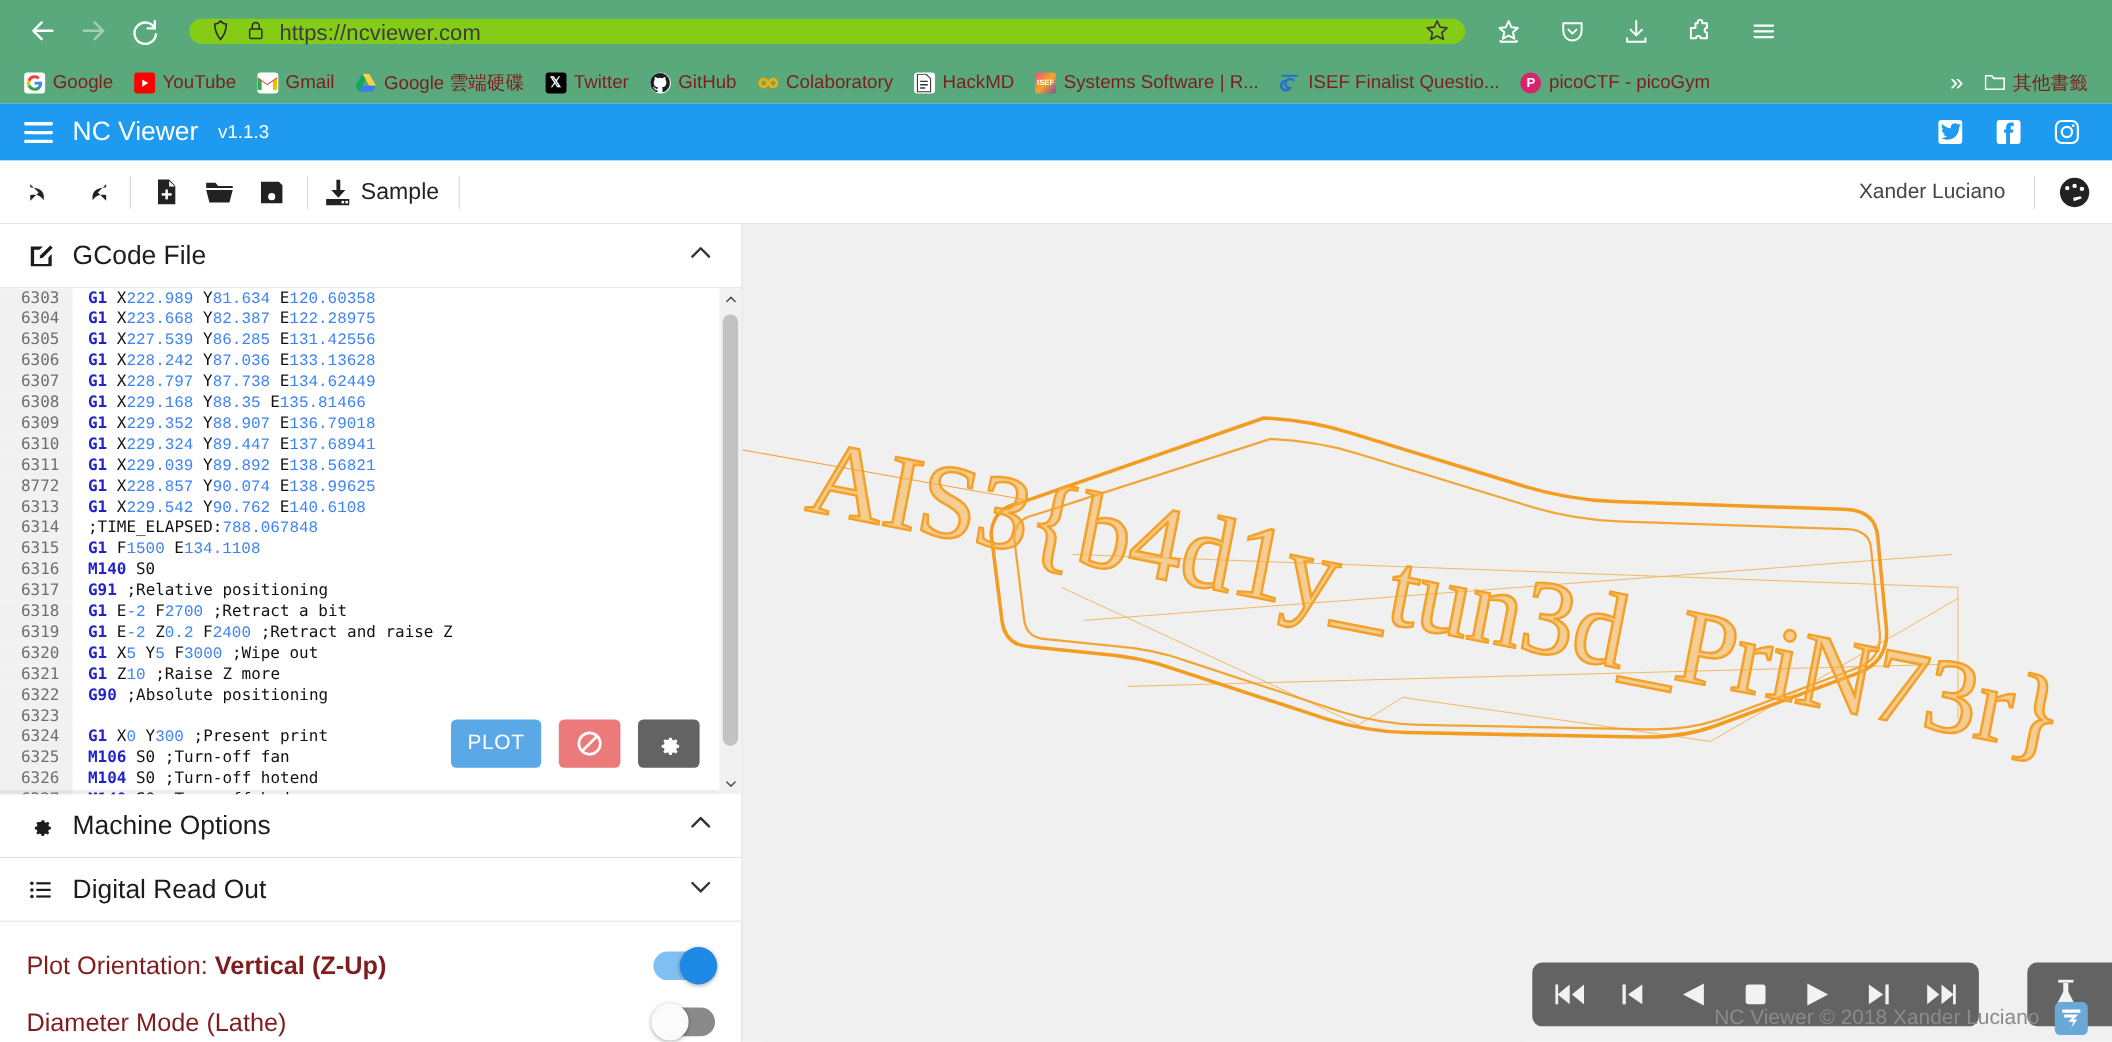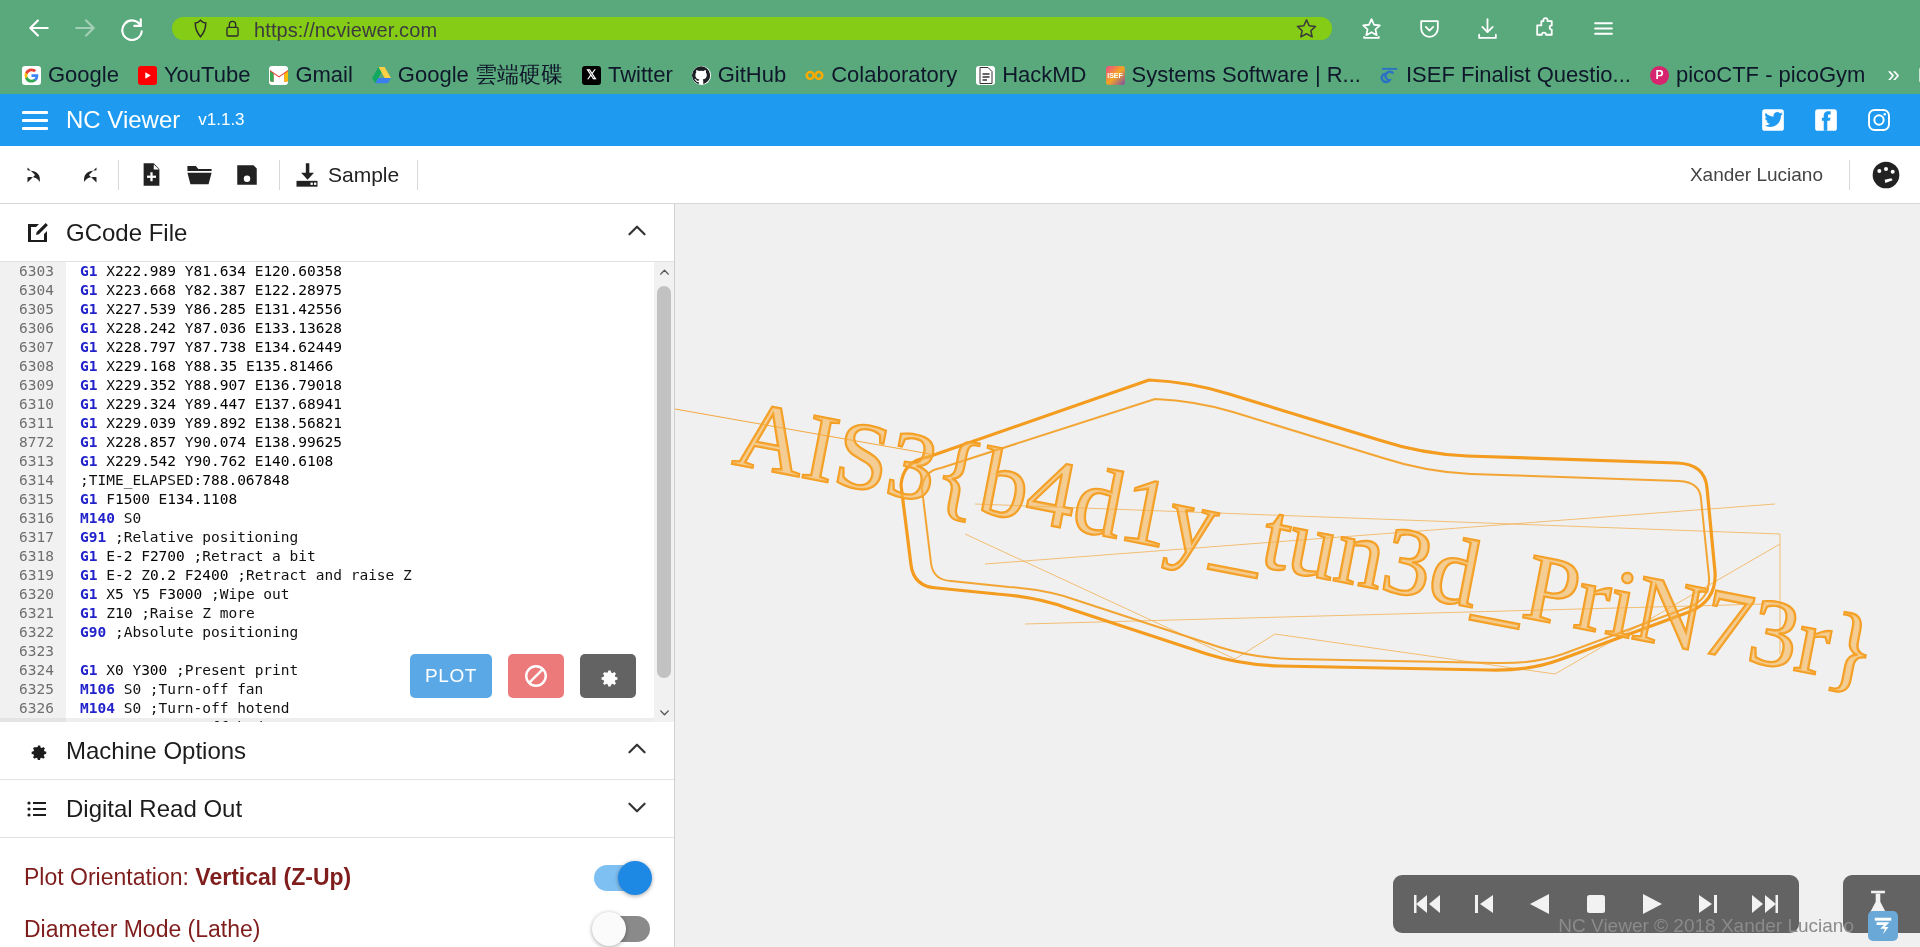--- a/index.html
+++ b/index.html
@@ -30,21 +30,21 @@
   .url-text { font-size: 20px; color: #3c3c40; letter-spacing: .1px; }
   .url-spacer { flex: 1; }
   .chrome-right { display: flex; align-items: center; gap: 16px; padding-right: 8px; }
 
   
   .bookmarks {
     height: 38px; display: flex; align-items: center; padding: 0 14px; gap: 3px;
     color: #fff; font-size: 17px; overflow: hidden; white-space: nowrap;
   }
   .bm { display: flex; align-items: center; gap: 7px; padding: 3px 8px; border-radius: 4px; flex: none; }
-  .bm-label { font-size: 22px; color: #0f172a; }
+  .bm-label { font-size: 17px; color: #7f1d1d; }
   .bm-ico {
     width: 19px; height: 19px; flex: none; border-radius: 3px;
     display: flex; align-items: center; justify-content: center;
     font-size: 11px; font-weight: bold; color: #fff; overflow: hidden;
   }
   .bm-spacer { flex: 1; }
 
   
   .app-header {
     height: 52px; background: #1e9bf0; display: flex; align-items: center;
@@ -98,21 +98,21 @@
     font-family: "DejaVu Sans Mono", monospace; font-size: 14.5px; line-height: 19px;
   }
   .code-line.cur { background: #eeeeee; }
   .ln {
     width: 66px; flex: none; text-align: right; padding-right: 12px;
     color: #6e6e6e; background: #f1f1f1; height: 19px;
   }
   .code-line.cur .ln { background: #e4e4e4; }
   .ct { padding-left: 14px; white-space: pre; color: #111; }
   .k { color: #2222cc; font-weight: bold; }
-  .n { color: #000000; }
+  .n { color: #3b82f6; font-family: Liberation Mono, monospace; }
 
   
   .gsb { position: absolute; top: 0; right: 0; width: 20px; height: 100%; background: #f1f1f1; }
   .gsb .arrow { height: 20px; display: flex; align-items: center; justify-content: center; color: #555; font-size: 12px; }
   .gsb .thumb { position: absolute; left: 3px; width: 14px; background: #c2c2c2; border-radius: 7px; }
 
   .gcode-actions { position: absolute; right: 38px; bottom: 24px; display: flex; gap: 16px; }
   .btn {
     height: 44px; border-radius: 5px; display: flex; align-items: center; justify-content: center;
     color: #fff; font-size: 19px; letter-spacing: .6px; border: none; cursor: pointer;

